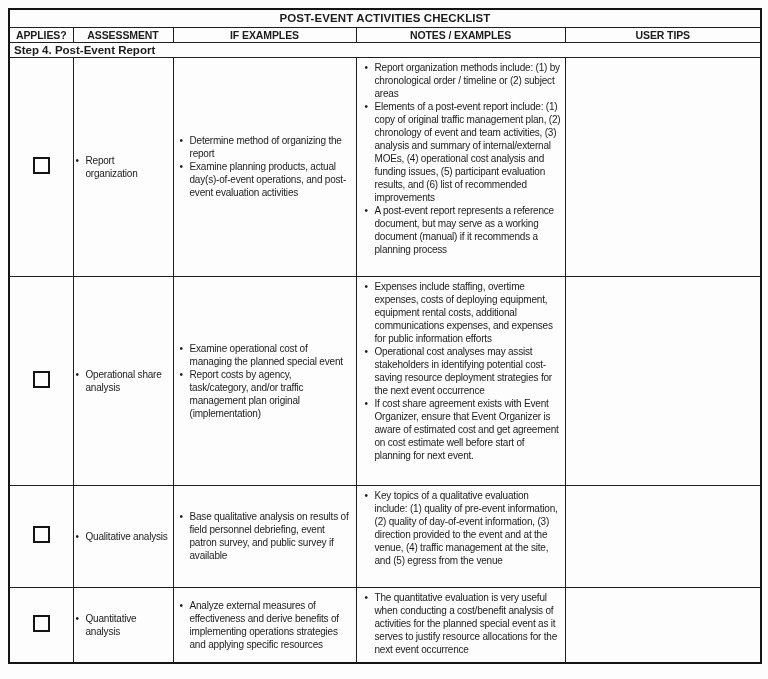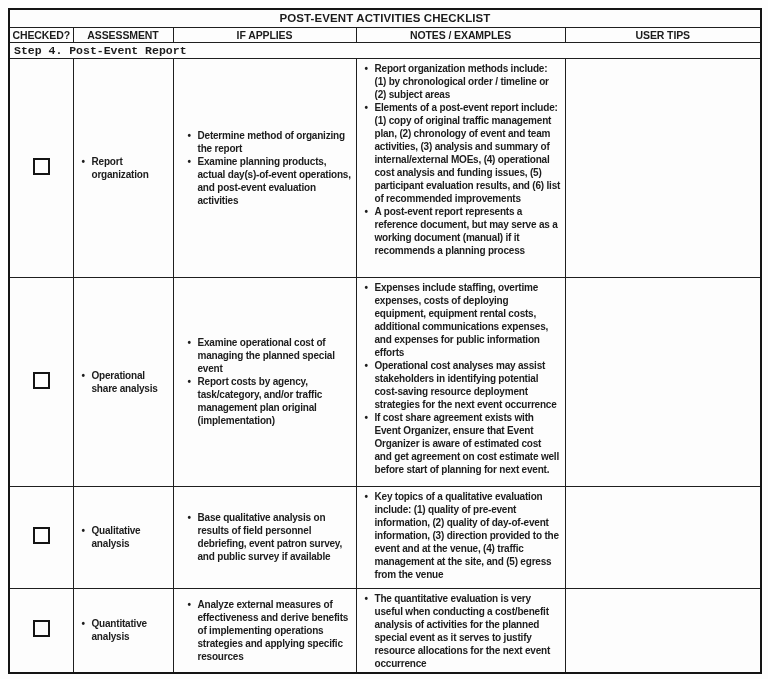--- a/index.html
+++ b/index.html
@@ -57,54 +57,52 @@
     padding: 1px 2px;
     vertical-align: middle;
   }
   tr.section-row td {
     height: 13px;
     text-align: left;
     font-weight: bold;
     font-size: 11.5px;
     padding: 1px 4px;
     vertical-align: middle;
-    font-family: Liberation Mono, monospace;
   }
 
   tr.data-row td {
     font-size: 10px;
     line-height: 13px;
     letter-spacing: -0.2px;
   }
   td.applies-cell {
     text-align: center;
     vertical-align: middle;
   }
   .checkbox {
     display: inline-block;
     width: 13px;
     height: 13px;
     border: 2px solid #141414;
     background: #fdfdfd;
   }
-  td.assess-cell   { vertical-align: middle; padding-left: 6px; }
-  td.ifchecked-cell{ vertical-align: middle; padding-left: 12px; }
+  td.assess-cell   { vertical-align: middle; padding-left: 0; }
+  td.ifchecked-cell{ vertical-align: middle; padding-left: 4px; }
   td.tips-cell     { vertical-align: top;    padding-left: 6px; padding-top: 3px; }
   td.notes-cell    { vertical-align: top; }
 
   ul.bullets {
     margin: 0;
     padding: 0;
     list-style: none;
   }
   ul.bullets li {
     position: relative;
     padding-left: 12px;
     margin: 0;
-    font-weight: bold;
   }
   ul.bullets li::before {
     content: "\2022";
     position: absolute;
     left: 2px;
     top: 0;
   }
 </style>
 </head>
 <body>
@@ -118,23 +116,23 @@
         <col class="c-tips">
         <col class="c-notes">
     </colgroup>
 
     <tbody>
         <tr class="title-row">
       <td colspan="5">POST-EVENT ACTIVITIES CHECKLIST</td>
     </tr>
 
     <tr class="header-row">
-      <th>CHECKED?</th>
+      <th>APPLIES?</th>
       <th>ASSESSMENT</th>
-      <th>IF APPLIES</th>
+      <th>IF EXAMPLES</th>
       <th>NOTES / EXAMPLES</th>
       <th>USER TIPS</th>
     </tr>
 
     <tr class="section-row">
       <td colspan="5">Step 4. Post-Event Report</td>
     </tr>
 
     <tr class="data-row" style="height:219px;">
       <td class="applies-cell">

